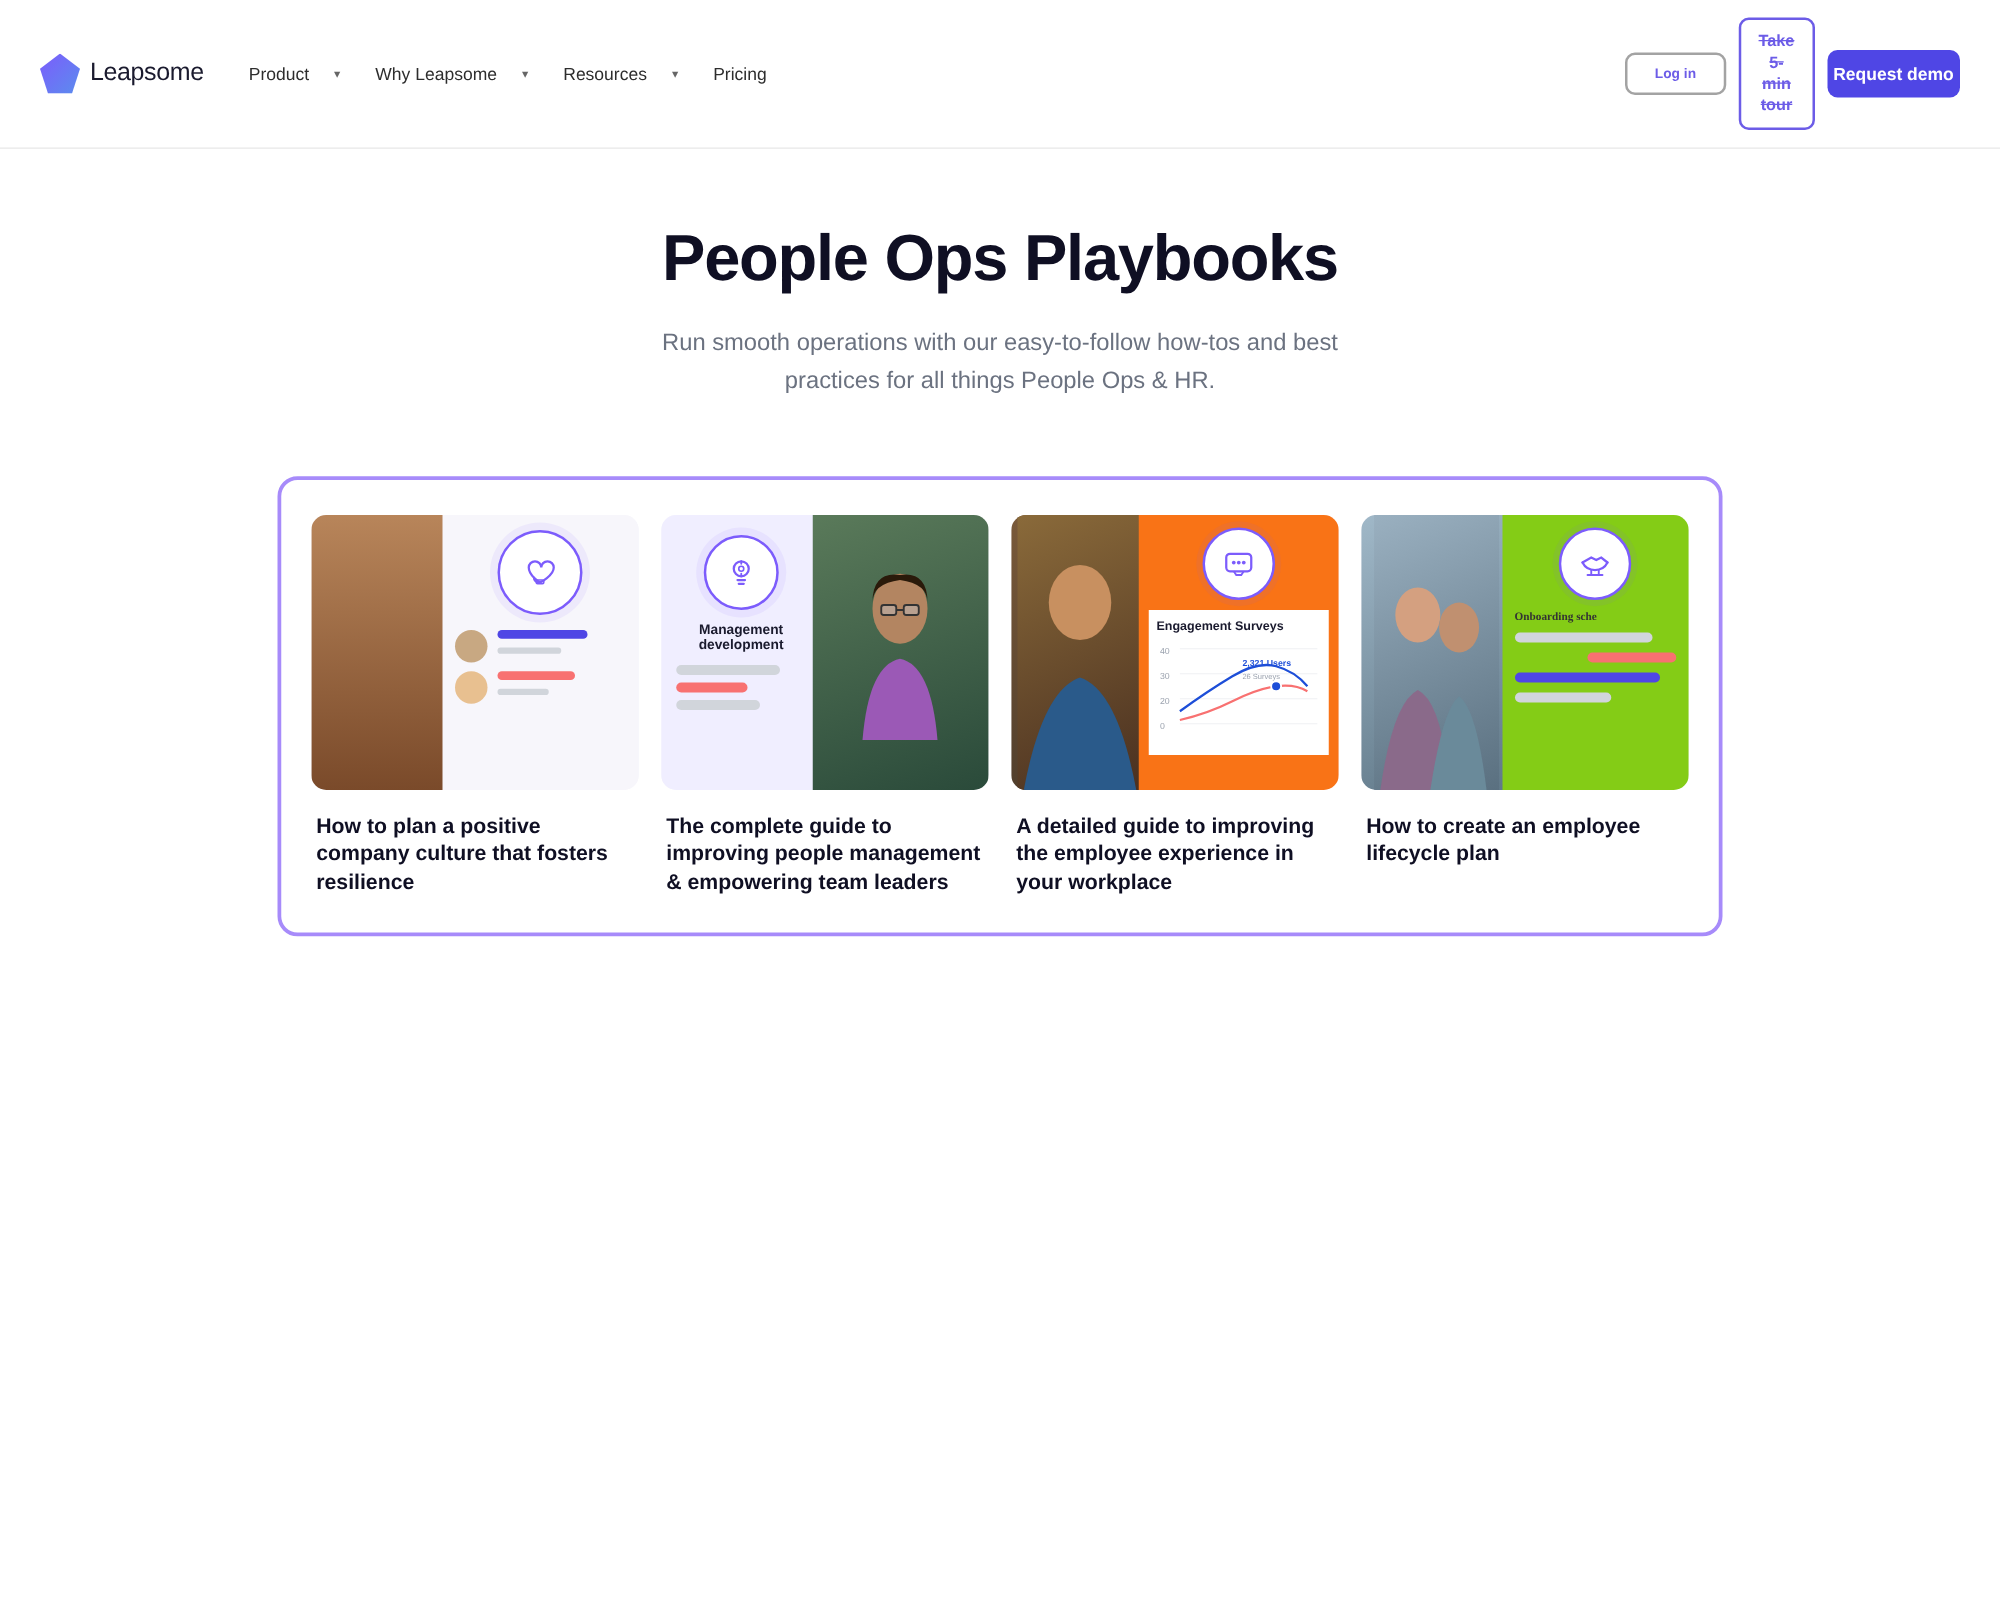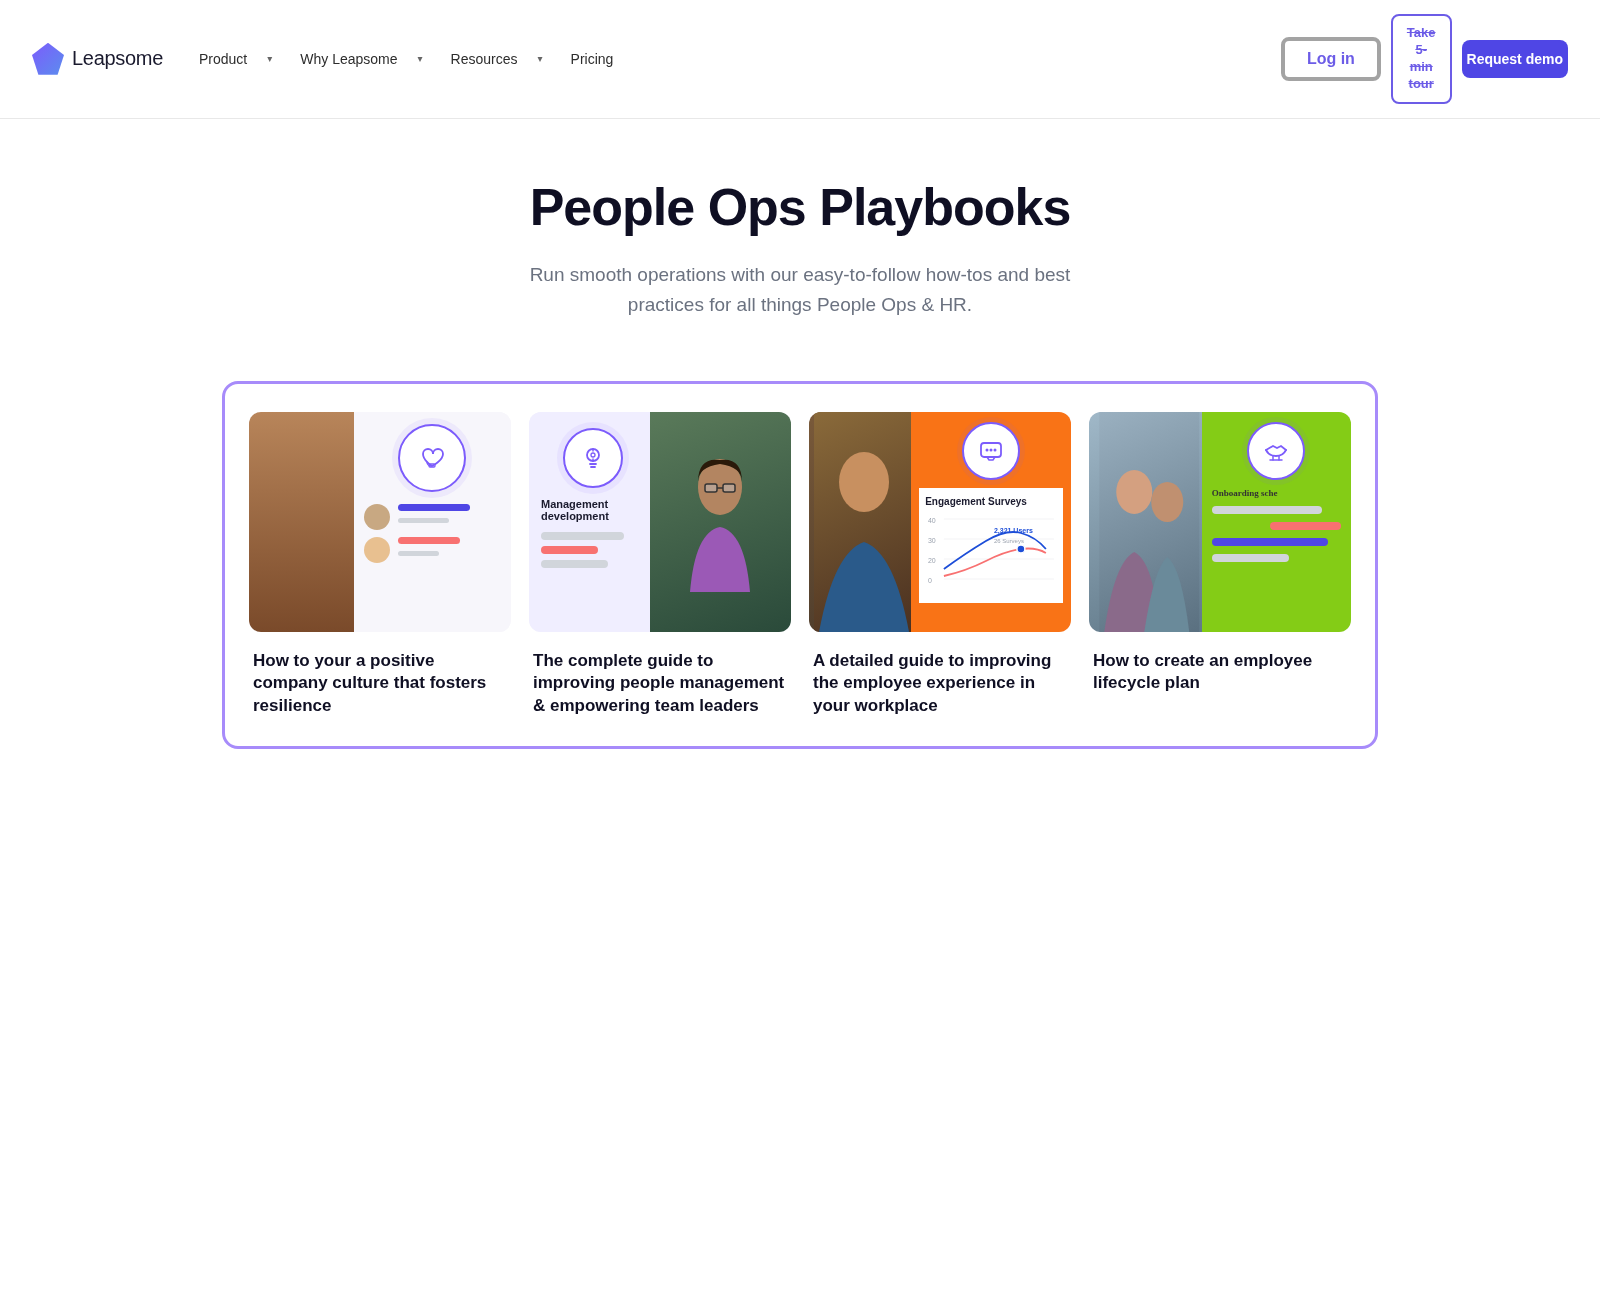--- a/index.html
+++ b/index.html
@@ -22,22 +22,22 @@
     .nav-links { display: flex; align-items: center; gap: 4px; margin-left: 16px; }
     .nav-link {
       display: flex; align-items: center; gap: 20px;
       padding: 8px 12px; font-size: 14px; font-weight: 500; color: #2d2d2d;
       cursor: pointer; border-radius: 6px; text-decoration: none;
       transition: background 0.15s;
     }
     .chevron { font-size: 10px; color: #666; }
     .nav-right { display: flex; align-items: center; gap: 10px; }
     .btn-login {
-      padding: 9px 22px; border: 4px solid #a3a3a3; border-radius: 8px;
-      background: #fff; color: #6c5ce7; font-size: 16px; font-weight: 600;
+      padding: 9px 22px; border: 2px solid #a3a3a3; border-radius: 8px;
+      background: #fff; color: #6c5ce7; font-size: 11px; font-weight: 600;
       cursor: pointer; transition: background 0.15s;
     }
     .btn-tour {
       padding: 9px 14px; border: 2px solid #6c5ce7; border-radius: 8px;
       background: #fff; color: #6c5ce7; font-size: 13px; font-weight: 600;
       cursor: pointer; text-align: center; line-height: 1.3;
       text-decoration: line-through; text-decoration-color: #6c5ce7;
     }
     .btn-demo {
       padding: 11px 5px; border: none; border-radius: 8px;
@@ -205,37 +205,37 @@
             <div class="mock-avatar-row">
               <div class="mock-avatar female" style="background:#e8c090;"></div>
               <div style="flex:1;">
                 <div class="mock-line" style="background:#f87171;width:60%;"></div>
                 <div class="mock-line" style="background:#d1d5db;width:40%;height:5px;"></div>
               </div>
             </div>
           </div>
         </div>
         <div class="card-text-area">
-          <p class="card-title">How to your a positive company culture that fosters resilience</p>
+          <p class="card-title">How to plan a positive company culture that fosters resilience</p>
         </div>
       </div>
 
       <div class="card">
         <div class="card-image-area">
 
           <div class="card2-left" style="position:absolute;left:0;top:0;bottom:0;width:48%;background:#f0eeff;padding:16px 10px 0 12px;border-radius:8px 0 0 0;">
             <div style="width:60px;height:60px;border-radius:50%;border:2.5px solid #7c5cfc;background:#fff;display:flex;align-items:center;justify-content:center;margin:0 auto 10px;box-shadow:0 0 0 6px rgba(124,92,252,0.08);">
               <svg width="26" height="26" viewBox="0 0 26 26" fill="none" xmlns="http://www.w3.org/2000/svg">
                 <circle cx="13" cy="10" r="6" stroke="#7c5cfc" stroke-width="1.8" fill="none"></circle>
                 <path d="M10 19h6M11 22h4" stroke="#7c5cfc" stroke-width="1.8" stroke-linecap="round"></path>
                 <path d="M13 4v2M13 14v2" stroke="#7c5cfc" stroke-width="1.5" stroke-linecap="round"></path>
                 <circle cx="13" cy="10" r="2" stroke="#7c5cfc" stroke-width="1.3" fill="none"></circle>
               </svg>
             </div>
-            <p style="font-size:11px;font-weight:700;color:#1a1a2e;text-align:left;">Management development</p>
+            <p style="font-size:11px;font-weight:700;color:#1a1a2e;text-align:center;">Management development</p>
             <div style="height:8px;border-radius:4px;background:#d1d5db;margin:10px 0 6px;width:80%;"></div>
             <div style="height:8px;border-radius:4px;background:#f87171;width:55%;"></div>
             <div style="height:8px;border-radius:4px;background:#d1d5db;margin-top:6px;width:65%;"></div>
           </div>
 
           <div class="card2-right" style="position:absolute;right:0;top:0;bottom:0;width:54%;border-radius:0 8px 0 0;overflow:hidden;">
 
             <div style="width:100%;height:100%;background:linear-gradient(160deg,#5a7a5a 0%,#2a4a3a 100%);display:flex;align-items:center;justify-content:center;">
               <svg width="80" height="140" viewBox="0 0 80 140" fill="none" xmlns="http://www.w3.org/2000/svg">
                 <ellipse cx="40" cy="35" rx="22" ry="28" fill="#c8956c"></ellipse>

